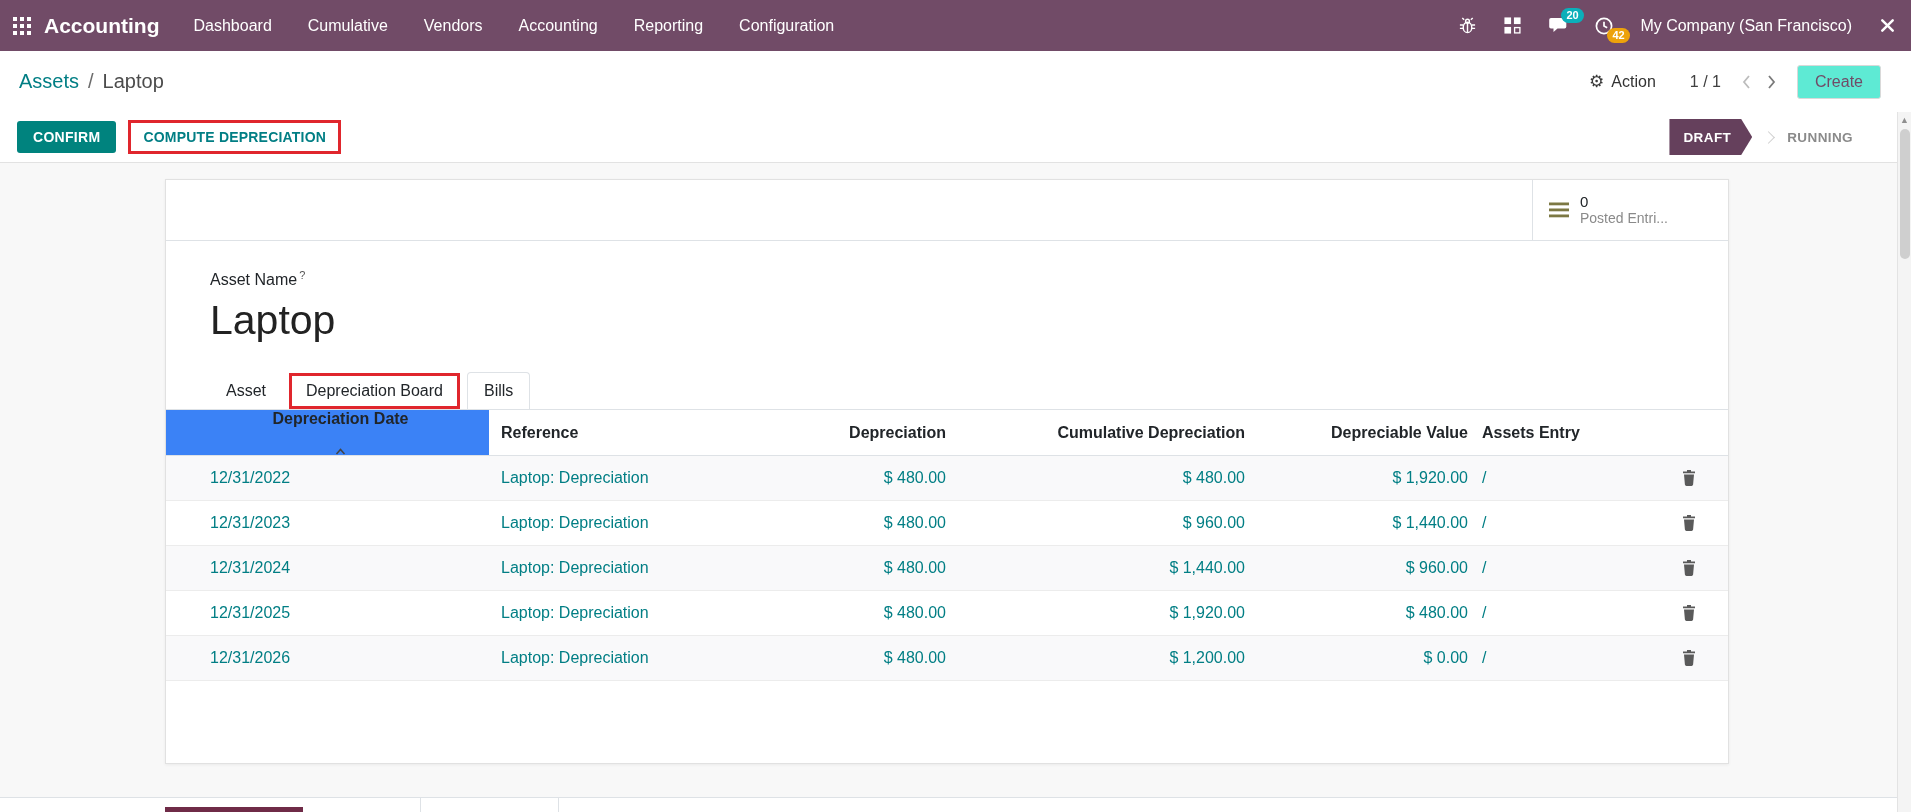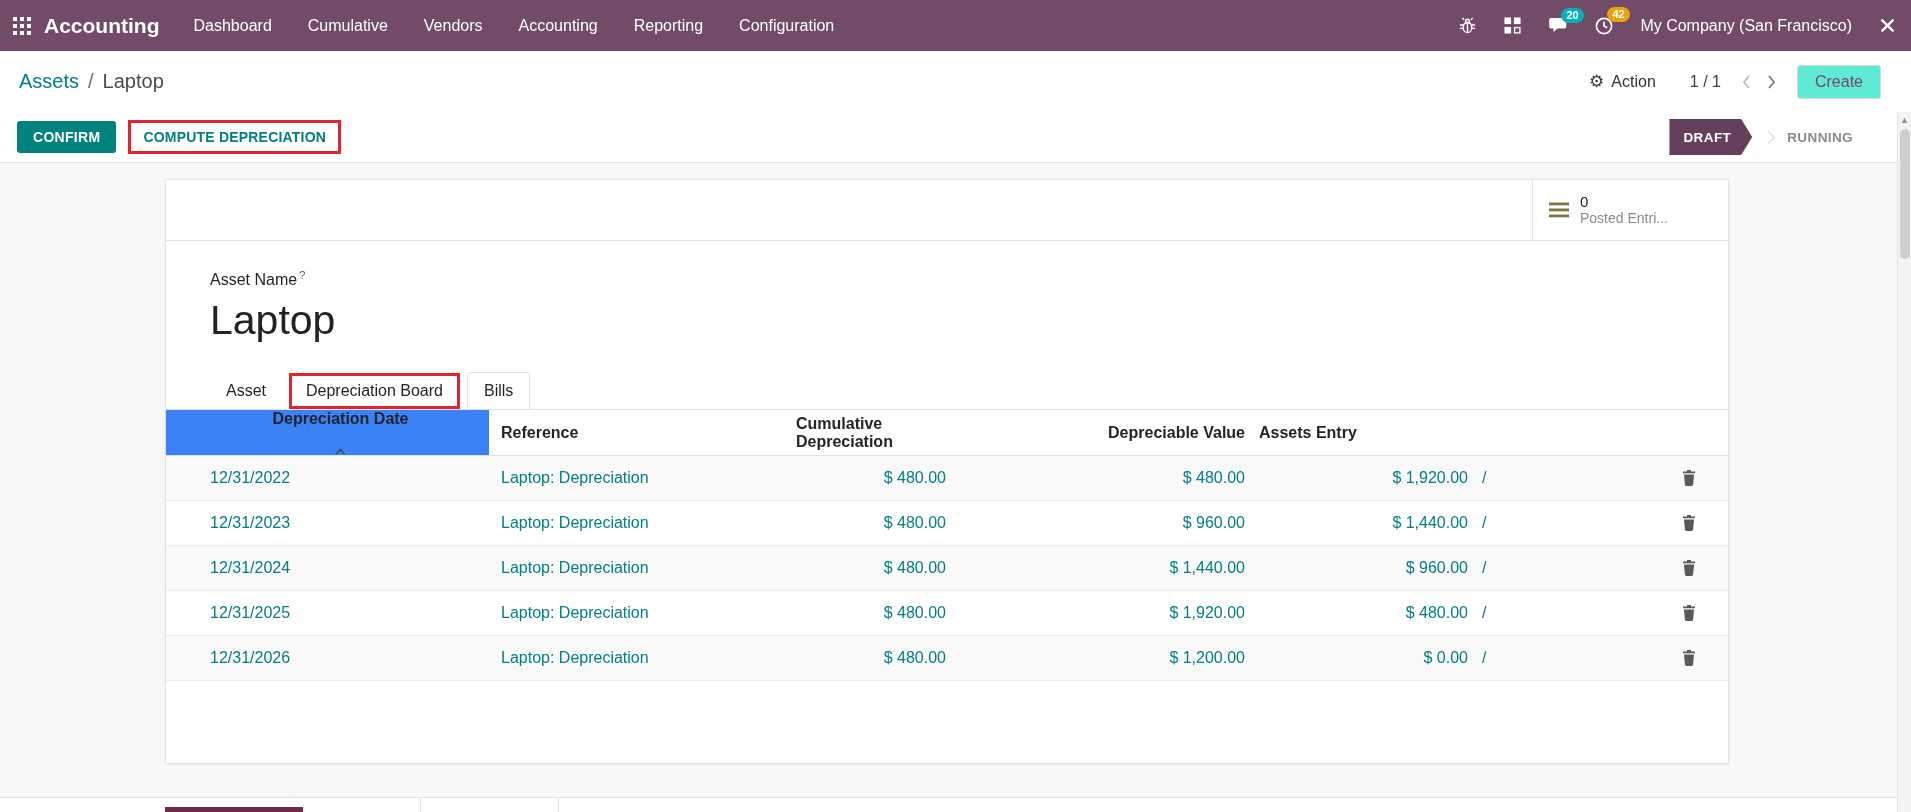--- a/index.html
+++ b/index.html
@@ -22,21 +22,21 @@
   .app-name { font-size:21px; font-weight:700; margin-right:34px; }
   .menu { display:flex; gap:36px; font-size:16px;align-items:flex-end; }
   .menu a { color:#fff; text-decoration:none; }
   .topbar-right { margin-left:auto; display:flex; align-items:center; gap:26px; font-size:16px; }
   .icon-btn { position:relative; display:flex; align-items:center; }
   .badge {
     position:absolute; top:-9px; left:13px; color:#fff; font-size:11px; font-weight:700;
     line-height:13px; padding:1px 5px; border-radius:9px; white-space:nowrap;
   }
   .badge.messages { background:var(--badge-messages,#0bafba); }
-  .badge.activities { background:var(--badge-activities,#eda20b); }
+  .badge.activities { background:var(--badge-activities,#eda20b);margin-top:21px; }
   .avatar {
     width:31px; height:31px; border-radius:50%;
     background:radial-gradient(circle at 35% 30%, #e8c9a0, #a57a50 70%, #6e4e33);
     border:1px solid rgba(255,255,255,.45);
   }
   .user-name, .company-name { white-space:nowrap; }
 
   
   .breadcrumb-row { height:61px; background:#fff; display:flex; align-items:center; padding:0 30px 0 19px; }
   .breadcrumb { font-size:20px; color:#4c4c4c; }
@@ -285,20 +285,21 @@
 
     <div class="table" data-interactable="false">
       <div class="thead" data-interactable="false">
         <div class="th date" data-interactable="true">
           <span>Depreciation Date</span>
           <svg width="11" height="7" viewBox="0 0 11 7" data-interactable="false">
             <path d="M1.5 6 L5.5 1.5 L9.5 6" stroke="#444" stroke-width="1.5" fill="none"></path>
           </svg>
         </div>
         <div class="th ref" data-interactable="true">Reference</div>
+        <div class="th num" data-interactable="true">Depreciation</div>
         <div class="th num" data-interactable="true">Cumulative Depreciation</div>
         <div class="th num" data-interactable="true">Depreciable Value</div>
         <div class="th journal" data-interactable="true">Assets Entry</div>
         <div class="th" data-interactable="false"></div>
       </div>
       <div class="tbody" data-interactable="false">
   <div class="trow" data-interactable="true">
     <div class="td date" data-interactable="false">12/31/2022</div>
     <div class="td ref" data-interactable="false">Laptop: Depreciation</div>
     <div class="td num" data-interactable="false">$ 480.00</div>

